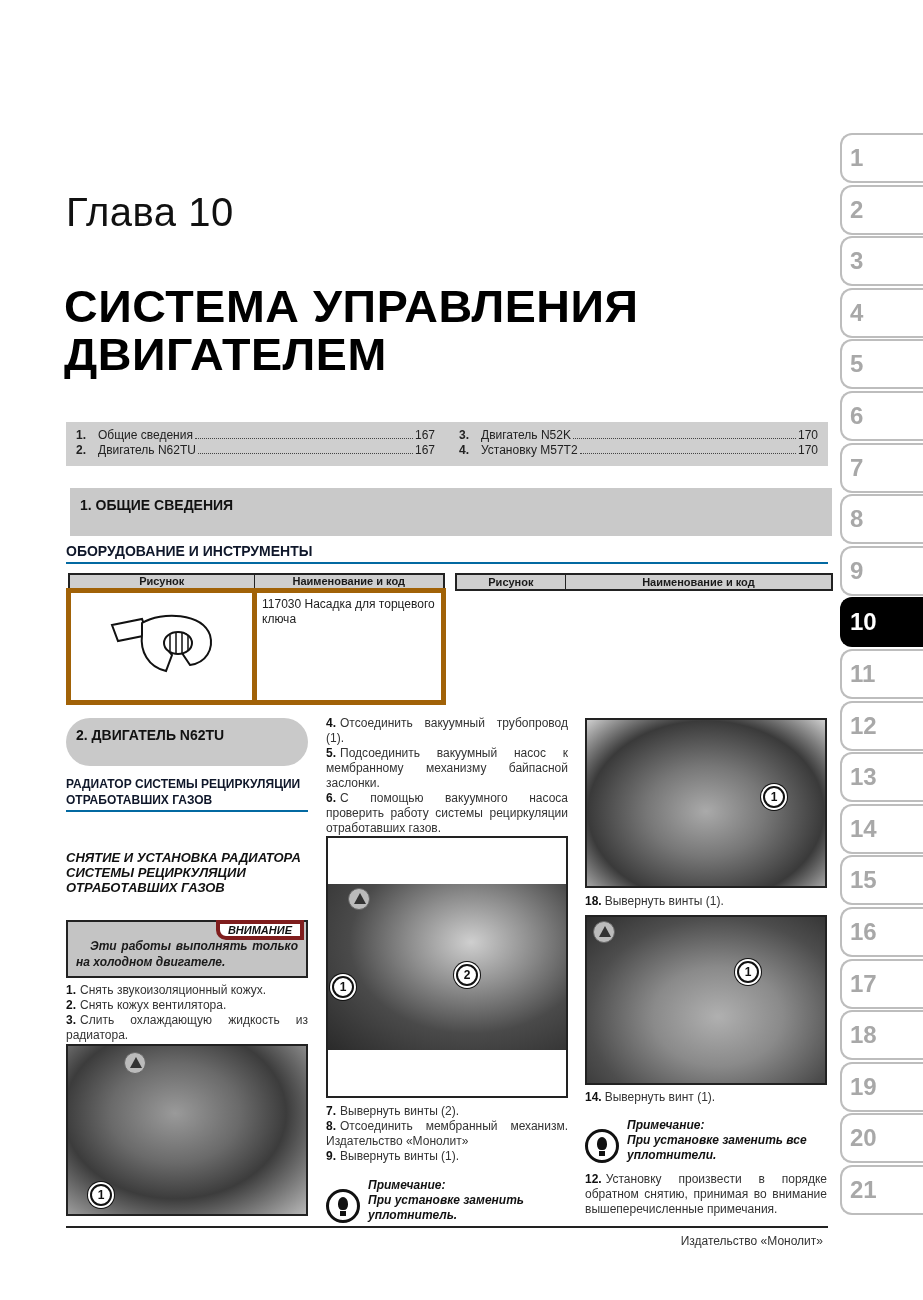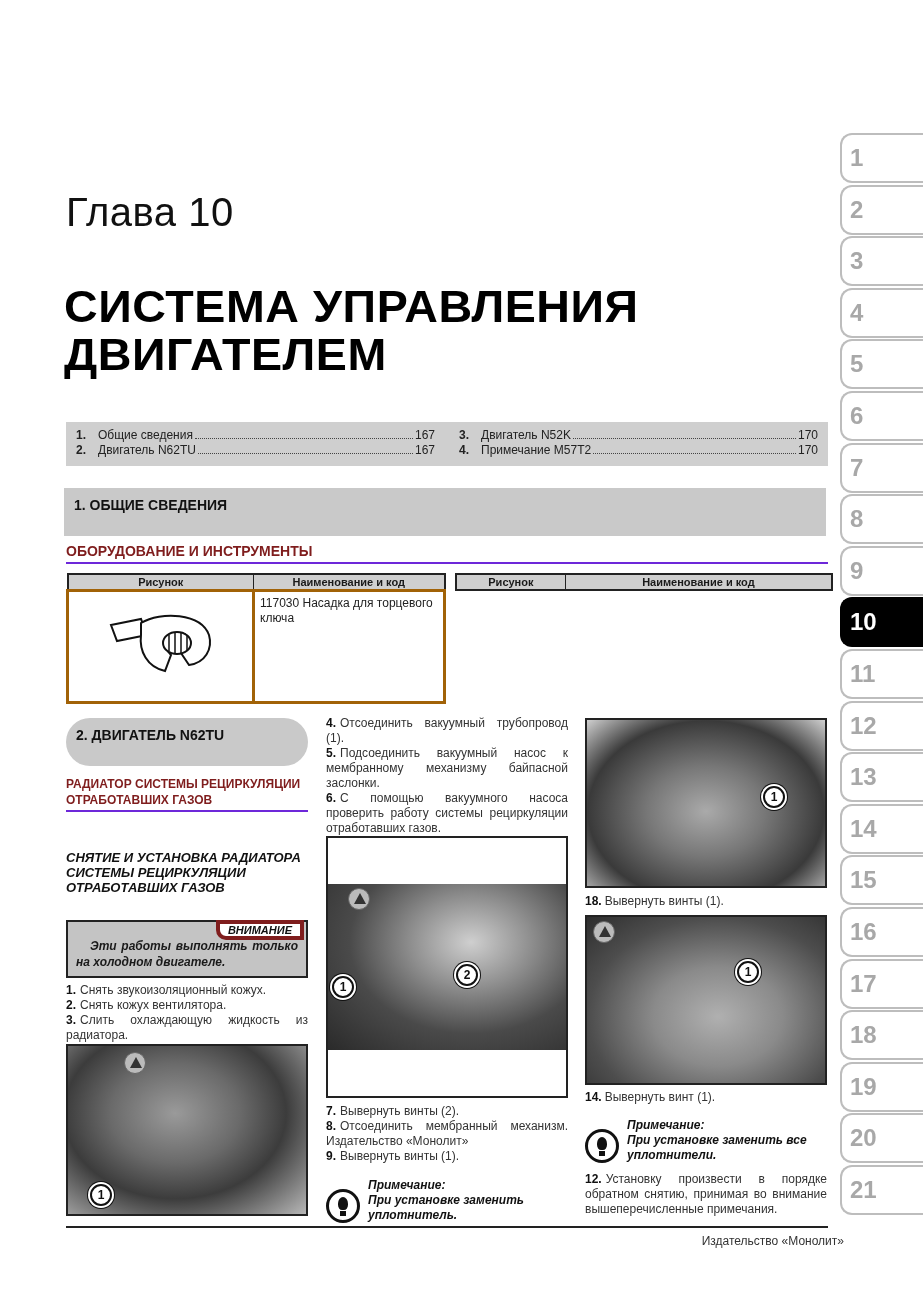--- a/index.html
+++ b/index.html
@@ -16,30 +16,30 @@
   .toc { left: 66px; top: 422px; width: 762px; height: 44px; background: #cfcfcf; padding: 6px 10px; display: flex; gap: 24px; }
   .toc-col { flex: 1; display: flex; flex-direction: column; gap: 1px; }
   .toc-row { display: flex; align-items: baseline; font-size: 12px; color: #222; }
   .toc-num { font-weight: bold; width: 22px; }
   .toc-label { white-space: nowrap; }
   .toc-dots { flex: 1; border-bottom: 1px dotted #444; margin: 0 2px 3px 2px; }
   .toc-page { white-space: nowrap; }
 
   
   .section-bar { background: #c9c9c9; font-weight: bold; font-size: 14px; color: #111; padding: 9px 10px; }
-  .sec1 { left: 64px; top: 488px; width: 762px; height: 48px; }
+  .sec1 { left: 70px; top: 488px; width: 762px; height: 48px; }
   .sec2 { left: 66px; top: 718px; width: 242px; height: 48px; border-radius: 24px; }
 
-  .subhead { font-weight: bold; font-size: 14px; color: #7f1d1d; border-bottom: 2px solid #6d28d9; }
+  .subhead { font-weight: bold; font-size: 14px; color: #0f172a; border-bottom: 2px solid #0369a1; }
   .equip-head { left: 66px; top: 543px; width: 762px; padding-bottom: 3px; }
 
   
   .tool-table { border: 2px solid #222; border-collapse: collapse; font-size: 11px; }
   .tool-table th { background: #cfcfcf; font-weight: bold; border: 1px solid #222; height: 16px; font-size: 11px; }
-  .tool-table td { border: 3px solid #a16207; vertical-align: top; height: 112px; margin-top: 12px; }
+  .tool-table td { border: 5px solid #a16207; vertical-align: top; height: 112px; margin-top: 12px; }
   .tt1 { left: 66px; top: 573px; width: 380px; }
   .tt2 { left: 455px; top: 573px; width: 378px; }
   .tool-table .img-cell { width: 186px; text-align: center; vertical-align: middle; }
   .tool-table .txt-cell { padding: 4px 5px; font-size: 12px; line-height: 15px; color: #222; }
 
   
   .sub2 { left: 66px; top: 776px; width: 242px; font-size: 12px; line-height: 16px; padding-bottom: 2px; }
   .sub3 { left: 66px; top: 850px; width: 242px; font-size: 13px; line-height: 15px; font-weight: bold; font-style: italic; color: #111; }
 
   .warn-box { left: 66px; top: 920px; width: 242px; height: 58px; border: 2px solid #222; background: #c4c4c4; }
@@ -74,21 +74,21 @@
   .note-mid { left: 326px; top: 1178px; width: 242px; }
   .note-right { left: 585px; top: 1118px; width: 242px; }
 
   .caption { font-size: 12px; color: #333; }
   .caption .n { font-weight: bold; color: #111; margin-right: 3px; }
   .cap-10 { left: 585px; top: 894px; }
   .cap-11 { left: 585px; top: 1090px; }
   .steps-r { left: 585px; top: 1172px; width: 242px; }
 
   .bottom-rule { left: 66px; top: 1226px; width: 762px; }
-  .footer { left: 636px; top: 1234px; width: 208px; text-align: right; font-size: 12px; color: #333; }
+  .footer { left: 615px; top: 1234px; width: 208px; text-align: right; font-size: 12px; color: #333; }
 
   
   .tabs { left: 840px; top: 133px; width: 83px; }
   .tab { height: 50px; margin-bottom: 1.6px; border: 2px solid #bdbdbd; border-right: none; border-radius: 12px 0 0 12px; font-size: 24px; font-weight: bold; color: #a8a8a8; padding-left: 8px; line-height: 46px; background: #fff; }
   .tab.active { background: #000; border-color: #000; color: #fff; }
 </style>
 </head>
 <body>
 
 <div class="abs chapter-label">Глава 10</div>
@@ -114,21 +114,21 @@
   </div>
   <div class="toc-col">
     <div class="toc-row">
       <span class="toc-num">3.</span>
       <span class="toc-label">Двигатель N52K</span>
       <span class="toc-dots"></span>
       <span class="toc-page">170</span>
     </div>
     <div class="toc-row">
       <span class="toc-num">4.</span>
-      <span class="toc-label">Примечание M57T2</span>
+      <span class="toc-label">Установку M57T2</span>
       <span class="toc-dots"></span>
       <span class="toc-page">170</span>
     </div>
   </div>
 </div>
 
 <div class="abs section-bar sec1">1.  ОБЩИЕ СВЕДЕНИЯ</div>
 <div class="abs subhead equip-head">ОБОРУДОВАНИЕ И ИНСТРУМЕНТЫ</div>
 
 <table class="abs tool-table tt1">

